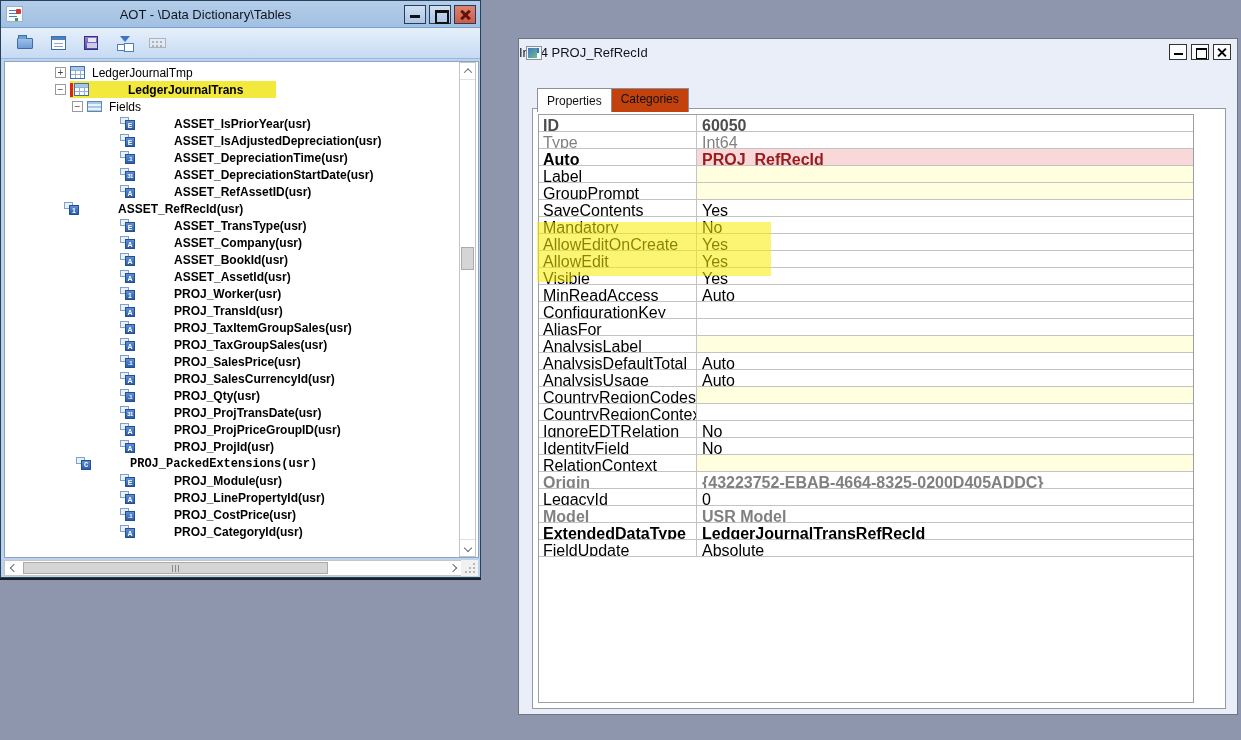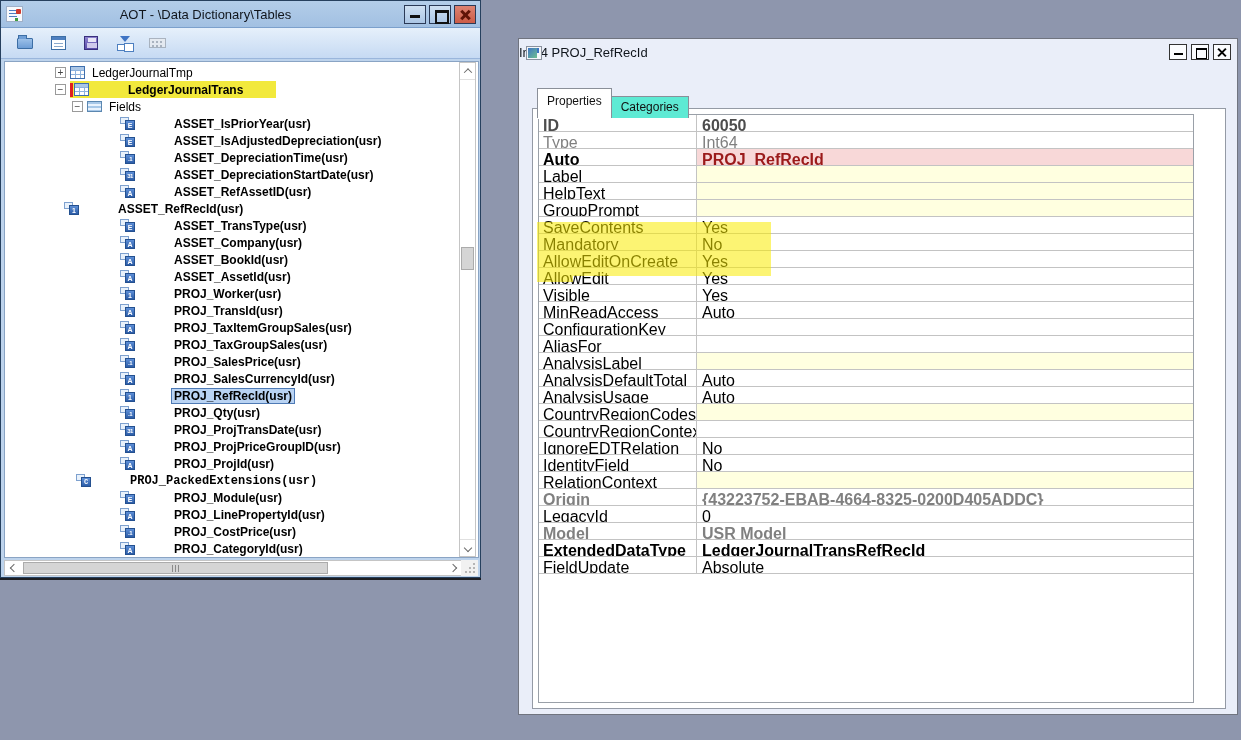--- a/index.html
+++ b/index.html
@@ -112,22 +112,22 @@
     background:#eaeef9; border:1px solid #70747f; }
   .prop-titlebar{ position:relative; height:27px; display:flex; align-items:center; }
   .prop-title{ position:absolute; left:0; right:0; text-align:left; font-size:13px; color:#10151c; }
   .prop-appicon{ width:16px; height:14px; margin-left:7px; border:1px solid #8a919e; background:#f4f6fa; position:relative; z-index:1;}
   .prop-appicon::before{ content:""; position:absolute; left:1px; top:1px; width:9px; height:10px;
     background:linear-gradient(135deg,#3f74c4,#6fbf8f); }
   .prop-appicon::after{ content:""; position:absolute; right:2px; top:1px; width:2px; height:5px; background:#3f74c4; }
   .prop-btns{ position:absolute; right:6px; top:5px; display:flex; gap:4px; z-index:1;}
 
   .tabs{ position:absolute; left:18px; top:49px; display:flex; z-index:2; }
-  .tab{ font-size:12px; color:#111; padding:3px 9px 4px; border:1px solid #8a8f99; background:#5eead4;
-    border-bottom:none; cursor:pointer; margin-top:8px; }
+  .tab{ font-size:12px; color:#111; padding:3px 9px 4px; border:1px solid #8a8f99; background:#c2410c;
+    border-bottom:none; cursor:pointer; margin-top:0; }
   .tab.active{ background:#fff; margin-top:0; padding-top:5px; position:relative; }
   .tab.active::after{ content:""; position:absolute; left:0; right:0; bottom:-1px; height:1px; background:#fff; }
   .tab + .tab{ border-left:none; }
 
   .page{ position:absolute; left:13px; top:69px; width:694px; height:601px; background:#fff; border:1px solid #949aa5; }
   .grid{ position:absolute; left:5px; top:5px; width:656px; height:589px; border:1px solid #9aa0a8; background:#fff; }
   .prow{ display:flex; height:17px; border-bottom:1px solid #c3c3c3; font-size:16px; }
   .plabel{ width:158px; flex:none; border-right:1px solid #c3c3c3; padding:2px 0 0 4px; color:#000;
     overflow:hidden; white-space:nowrap; }
   .pvalue{ flex:1; padding:2px 0 0 5px; color:#000; overflow:hidden; white-space:nowrap; cursor:text; }
@@ -363,31 +363,20 @@
   </div>
         <div class="tree-row bold" style="padding-left: 100px;">
     <span class="expander none"></span>
     <span class="rowbody">
 
       <span class="ficon">
               <i class="back"></i>
               <b class="front">A</b>
             </span>
       <span class="tlabel">PROJ_SalesCurrencyId(usr)</span>
-    </span>
-  </div>
-        <div class="tree-row bold" style="padding-left: 100px;">
-    <span class="expander none"></span>
-    <span class="rowbody">
-
-      <span class="ficon">
-              <i class="back"></i>
-              <b class="front">1</b>
-            </span>
-      <span class="tlabel sel">PROJ_RefRecId(usr)</span>
     </span>
   </div>
         <div class="tree-row bold" style="padding-left: 100px;">
     <span class="expander none"></span>
     <span class="rowbody">
 
       <span class="ficon">
               <i class="back"></i>
               <b class="front small">.1</b>
             </span>
@@ -537,24 +526,20 @@
   </div>
         <div class="prow">
     <div class="plabel t-bold">Auto</div>
     <div class="pvalue t-redbold bg-pink">PROJ_RefRecId</div>
   </div>
         <div class="prow">
     <div class="plabel">Label</div>
     <div class="pvalue bg-yellow"></div>
   </div>
         <div class="prow">
-    <div class="plabel">HelpText</div>
-    <div class="pvalue bg-yellow"></div>
-  </div>
-        <div class="prow">
     <div class="plabel">GroupPrompt</div>
     <div class="pvalue bg-yellow"></div>
   </div>
         <div class="prow">
     <div class="plabel">SaveContents</div>
     <div class="pvalue bg-white">Yes</div>
   </div>
         <div class="prow">
     <div class="plabel">Mandatory</div>
     <div class="pvalue bg-white">No</div>

